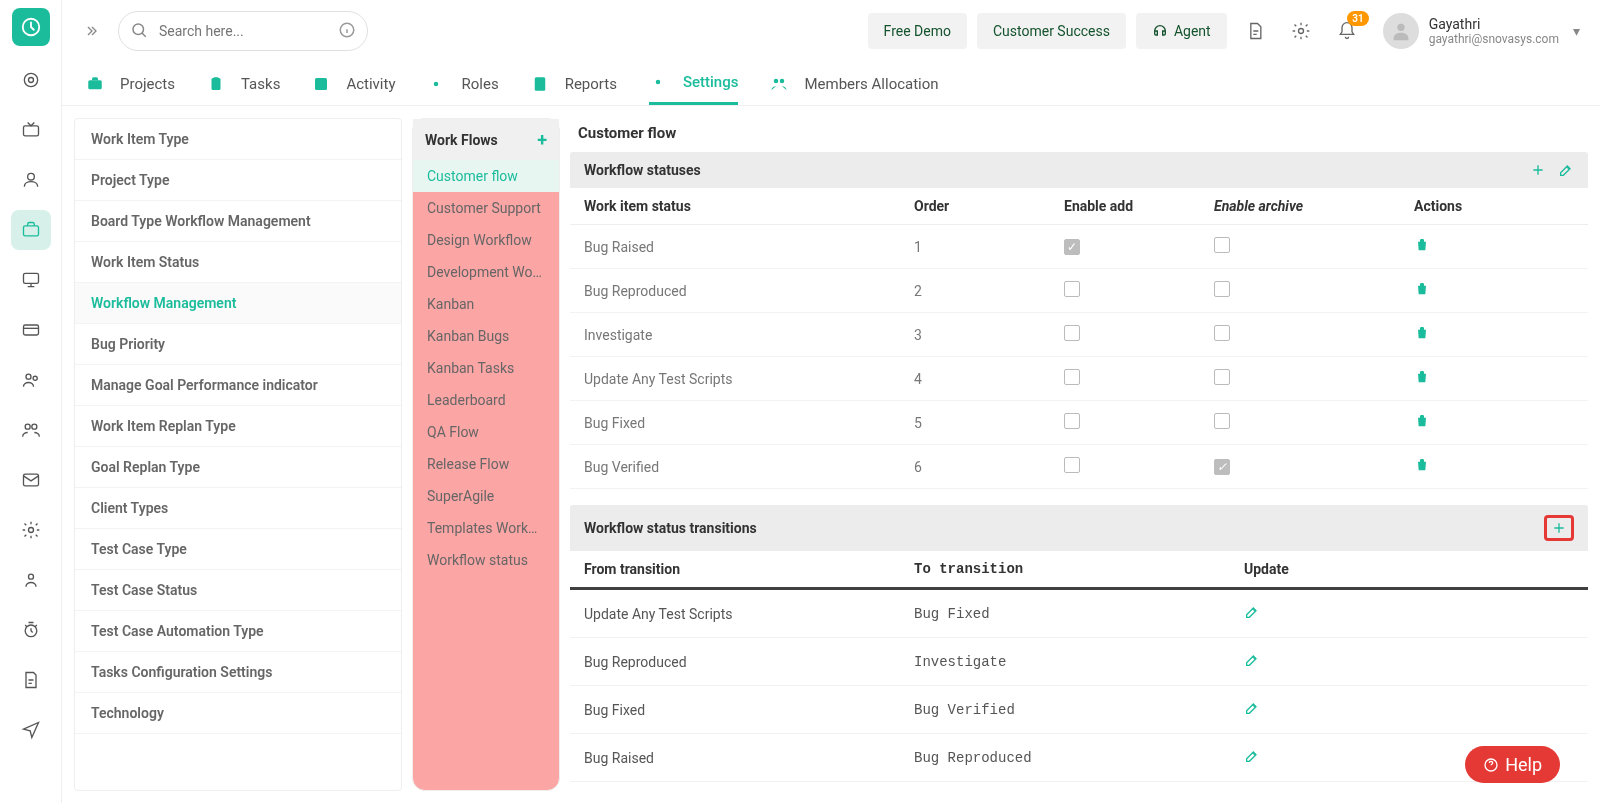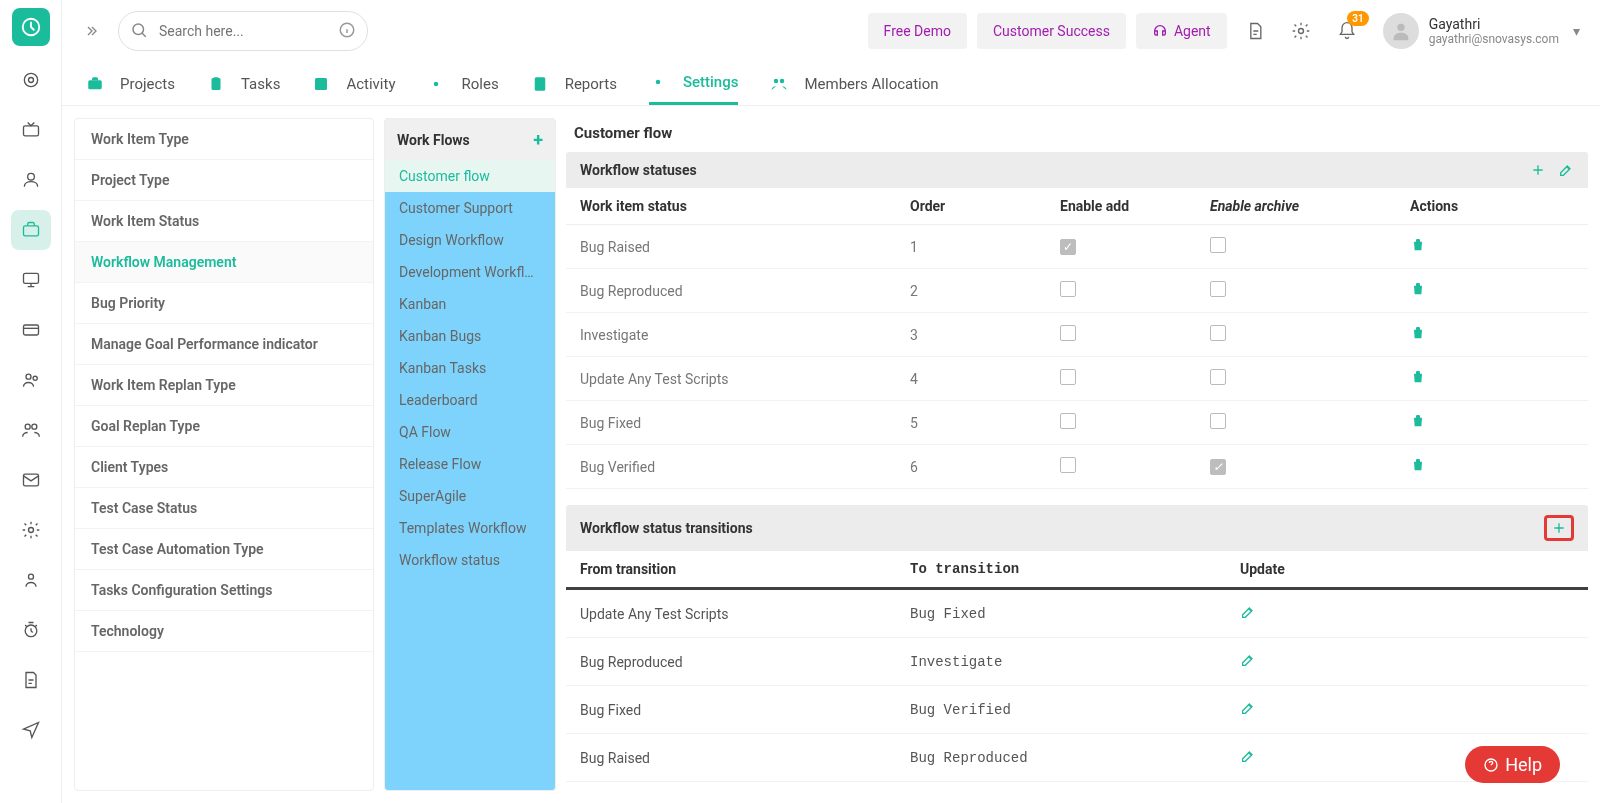--- a/index.html
+++ b/index.html
@@ -12,40 +12,40 @@
 .rail-item.active { background: #d7f0ea; color: #1bbc9b; }
 .rail-item svg { width: 20px; height: 20px; stroke: currentColor; fill: none; stroke-width: 1.6; }
 .main { flex: 1; display: flex; flex-direction: column; }
 .topbar { height: 62px; display: flex; align-items: center; padding: 0 20px; gap: 12px; }
 .expand-toggle { width: 24px; height: 24px; display:flex; align-items:center; justify-content:center; color:#888; cursor:pointer; }
 .search-wrap { position: relative; width: 250px; }
 .search-input { width: 100%; height: 40px; border: 1px solid #e0e0e0; border-radius: 20px; padding: 0 40px 0 40px; background: #fff; font-size: 14px; color: #555; outline: none; }
 .search-icon-l { position: absolute; left: 12px; top: 10px; color: #888; }
 .search-icon-r { position: absolute; right: 12px; top: 10px; color: #999; }
 .top-right { margin-left: auto; display: flex; align-items: center; gap: 10px; }
-.top-btn { background: #f2f2f2; border: none; border-radius: 4px; padding: 10px 16px; color: #a21caf; font-size: 14px; cursor: pointer; display: flex; align-items: center; gap: 6px; }
+.top-btn { background: #f2f2f2; border: none; border-radius: 4px; padding: 10px 16px; color: #14532d; font-size: 14px; cursor: pointer; display: flex; align-items: center; gap: 6px; }
 .top-icon-btn { width: 36px; height: 36px; display: flex; align-items: center; justify-content: center; color: #666; cursor: pointer; }
 .top-icon-btn svg { width: 20px; height: 20px; stroke: currentColor; fill:none; stroke-width:1.6; }
 .bell-wrap { position: relative; }
 .bell-badge { position: absolute; top: -2px; right: -4px; background: #ff9800; color: #fff; border-radius: 10px; font-size: 10px; padding: 2px 5px; font-weight: 600; }
 .user-block { display: flex; align-items: center; gap: 10px; padding-left: 8px; }
 .avatar { width: 36px; height: 36px; background: #ddd; border-radius: 50%; display:flex;align-items:center;justify-content:center; }
 .avatar svg { width:22px; height:22px; fill:#bbb; }
 .user-text .uname { font-size: 14px; color: #333; }
 .user-text .uemail { font-size: 12px; color: #888; }
 .chev { color: #888; margin-left: 4px; }
 .tabs { display: flex; align-items: center; gap: 32px; padding: 0 24px; border-bottom: 1px solid #eee; height: 44px; }
 .tab { display: flex; align-items: center; gap: 16px; color: #555; cursor: pointer; height: 100%; font-size: 15px; }
 .tab svg { width: 18px; height: 18px; fill: #1bbc9b; }
 .tab.active { color: #1bbc9b; border-bottom: 3px solid #1bbc9b; font-weight: 500; }
 .content { flex: 1; display: flex; padding: 12px; gap: 10px; overflow: hidden; }
-.settings-list { width: 300px; background: #fff; border: 1px solid #eee; border-radius: 4px; overflow-y: auto; }
+.settings-list { width: 328px; background: #fff; border: 1px solid #eee; border-radius: 4px; overflow-y: auto; }
 .setting-item { padding: 12px 16px; color: #666; font-weight: 600; cursor: pointer; border-bottom: 1px solid #f3f3f3; }
 .setting-item.active { color: #1bbc9b; background: #fafafa; }
-.workflows-list { width: 172px; background: #7dd3fc; border: 1px solid #eee; border-radius: 4px; }
+.workflows-list { width: 148px; background: #fca5a5; border: 1px solid #eee; border-radius: 13px; }
 .wf-header { display: flex; align-items: center; justify-content: space-between; padding: 10px 12px; background: #f0f0f0; font-weight: 700; color: #333; }
 .wf-add { color: #1bbc9b; cursor: pointer; font-size: 18px; font-weight:700; }
 .wf-item { padding: 8px 14px; color: #666; cursor: pointer; white-space: nowrap; overflow: hidden; text-overflow: ellipsis; font-size: 14px; }
 .wf-item.active { background: #e8f6f2; color: #1bbc9b; }
 .detail { flex: 1; display: flex; flex-direction: column; overflow-y: auto; }
 .detail-title { font-weight: 700; color: #333; padding: 6px 8px 10px; font-size: 15px; }
 .section-header { background: #ececec; padding: 10px 14px; font-weight: 700; color: #333; display: flex; align-items: center; justify-content: space-between; border-radius: 3px 3px 0 0; }
 .section-actions { display: flex; gap: 12px; align-items: center; }
 .icon-btn { color: #1bbc9b; cursor: pointer; display:flex; align-items:center; }
 .icon-btn svg { width: 16px; height: 16px; stroke: currentColor; fill: none; stroke-width: 2; }
@@ -282,27 +282,29 @@
             <path d="M2 20c0-3 3-5 6-5M22 20c0-3-3-5-6-5"></path>
           </svg>
           <span>Members Allocation</span>
         </div>
       </div>
 
     <div class="content">
       <div class="settings-list" id="settings-list">
           <div class="setting-item">Work Item Type</div>
           <div class="setting-item">Project Type</div>
+          <div class="setting-item">Board Type Workflow Management</div>
           <div class="setting-item">Work Item Status</div>
           <div class="setting-item active">Workflow Management</div>
           <div class="setting-item">Bug Priority</div>
           <div class="setting-item">Manage Goal Performance indicator</div>
           <div class="setting-item">Work Item Replan Type</div>
           <div class="setting-item">Goal Replan Type</div>
           <div class="setting-item">Client Types</div>
+          <div class="setting-item">Test Case Type</div>
           <div class="setting-item">Test Case Status</div>
           <div class="setting-item">Test Case Automation Type</div>
           <div class="setting-item">Tasks Configuration Settings</div>
           <div class="setting-item">Technology</div>
         </div>
 
       <div class="workflows-list">
         <div class="wf-header">
           <span>Work Flows</span>
           <span class="wf-add">+</span>

